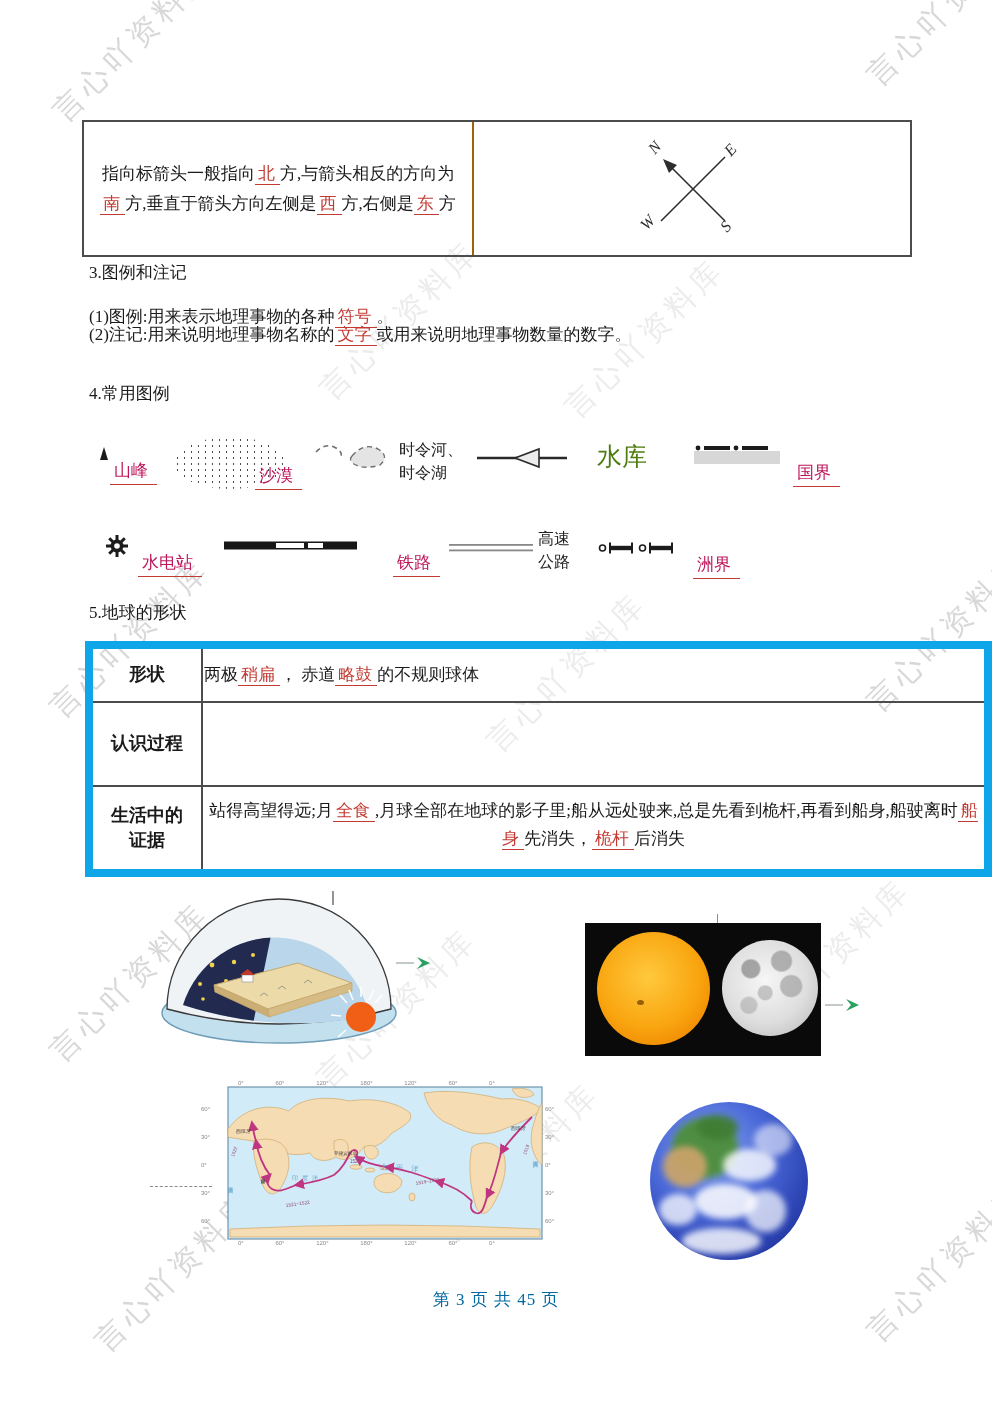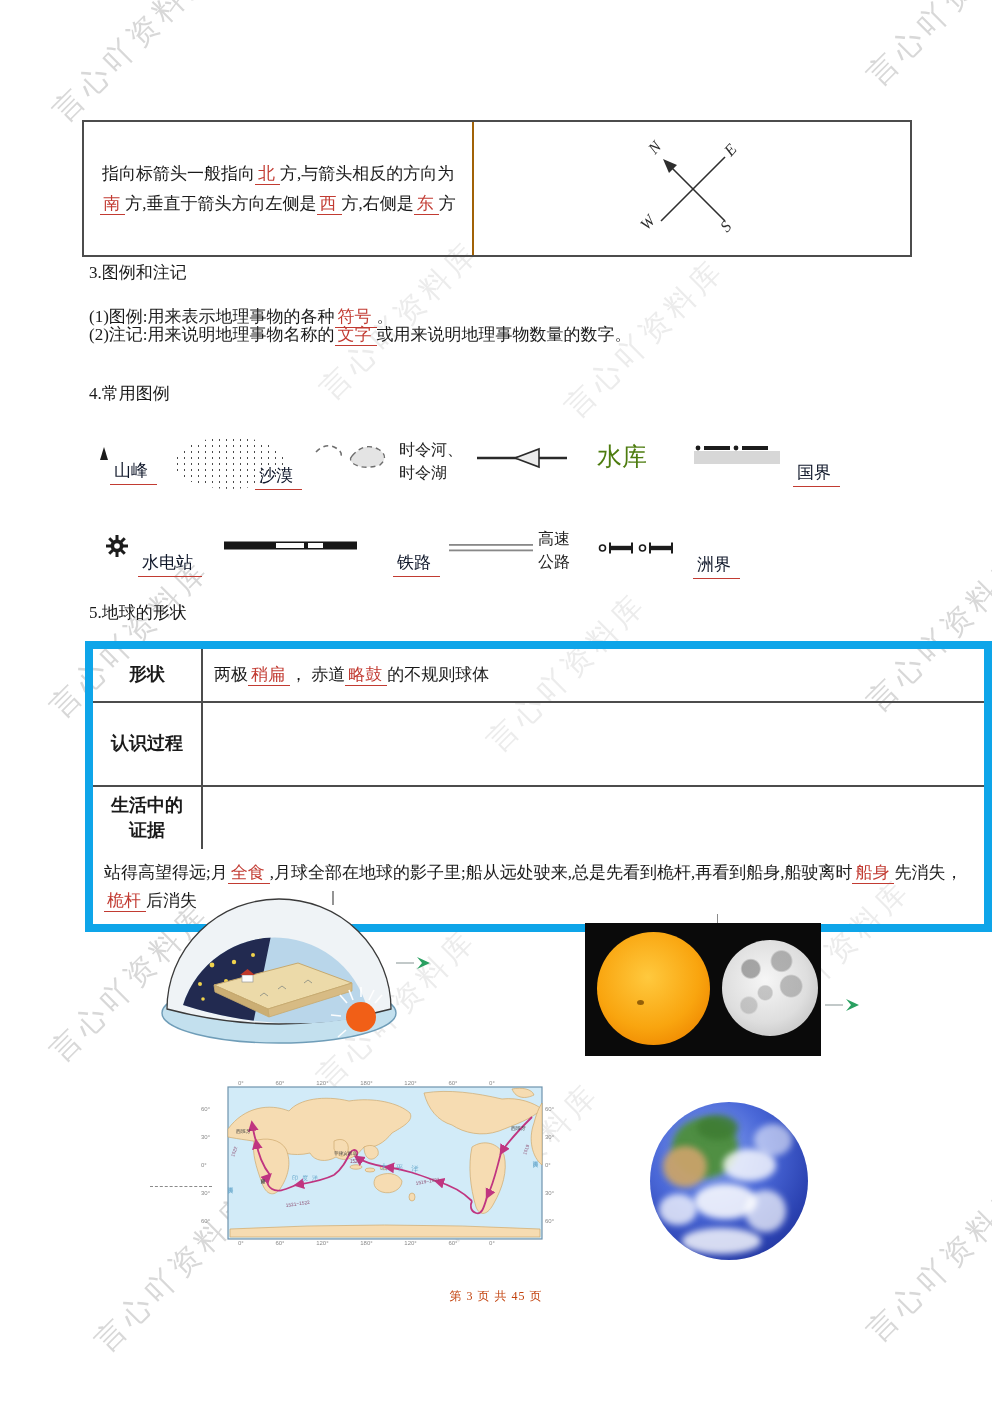--- a/index.html
+++ b/index.html
@@ -16,58 +16,58 @@
   .t1{position:absolute;left:82px;top:120px;width:830px;height:137px;
       border:2px solid #4c4c4c;display:flex;box-sizing:border-box;}
   .t1 .c{box-sizing:border-box;display:flex;align-items:center;justify-content:center;}
   .t1 .c1{width:213px;border-right:2px solid #4c4c4c;font-size:18px;}
   .t1 .c2{width:390px;border-right:2px solid #a16207;font-size:17px;line-height:1.75;
           text-align:center;padding:6px 14px;}
   .t1 .c3{flex:1;}
   .rword{color:#c23b32;border-bottom:1px solid #c23b32;padding:0 5px 1px 3px;}
   .para{position:absolute;left:89px;font-size:17px;line-height:1.5;width:800px;}
   
-  .red-label{color:#0f172a;border-bottom:1px solid #c23b32;padding:0 9px 2px 4px;
+  .red-label{color:#be185d;border-bottom:1px solid #c23b32;padding:0 9px 2px 4px;
              font-size:17px;}
   .blk-label{font-size:16px;color:#222;line-height:1.45;}
   .tri{width:0;height:0;border-left:4px solid transparent;border-right:4px solid transparent;
        border-bottom:13px solid #1c1c1c;}
   .desert-dots{width:112px;height:52px;border-radius:50%;
       background-image:radial-gradient(#4a4a4a 0.9px,transparent 1.1px);
       background-size:7px 6px;}
   
   .t2{position:absolute;left:85px;top:641px;width:907px;border:8px solid #0ea5e9;
       box-sizing:border-box;}
   .t2 .row{display:flex;border-bottom:2px solid #4c4c4c;}
-  .t2 .row:last-child{border-bottom:none;flex-direction:column;}
+  .t2 .row:last-child{border-bottom:none;}
   .t2 .hd{width:110px;border-right:2px solid #4c4c4c;display:flex;align-items:center;
           justify-content:center;text-align:center;font-weight:bold;font-size:18px;
           padding:6px 13px;box-sizing:border-box;line-height:1.4;}
-  .t2 .ct{flex:1;font-size:17px;line-height:1.62;padding:10px 11px;box-sizing:border-box;}
+  .t2 .ct{flex:1;font-size:17px;line-height:1.62;padding:10px 1px;box-sizing:border-box;text-align:center;}
   .t2 .r1{min-height:52px;} .t2 .r2{min-height:82px;} .t2 .r3{min-height:82px;}
   
   .sunmoon{position:absolute;left:585px;top:923px;width:236px;height:133px;background:#0a0a0a;}
   .sun{position:absolute;left:12px;top:9px;width:113px;height:113px;border-radius:50%;
        background:radial-gradient(circle at 45% 40%, #ffc93e, #f9a50f 55%, #ef8800 82%, #d97400);}
   .sunspot{position:absolute;left:40px;top:68px;width:7px;height:5px;border-radius:50%;
        background:#7a4a00;opacity:.8;}
   .moon{position:absolute;left:137px;top:17px;width:96px;height:96px;border-radius:50%;
        background:
         radial-gradient(circle at 30% 30%, rgba(140,140,140,.75) 0 9%, transparent 11%),
         radial-gradient(circle at 62% 22%, rgba(150,150,150,.7) 0 10%, transparent 12%),
         radial-gradient(circle at 72% 48%, rgba(150,150,150,.6) 0 12%, transparent 14%),
         radial-gradient(circle at 45% 55%, rgba(160,160,160,.55) 0 9%, transparent 11%),
         radial-gradient(circle at 28% 68%, rgba(160,160,160,.5) 0 8%, transparent 10%),
         radial-gradient(circle at 45% 42%, #f6f6f6, #dedede 55%, #c2c2c2 85%, #a9a9a9);}
   .earth{position:absolute;left:650px;top:1102px;width:158px;height:158px;border-radius:50%;
        overflow:hidden;
        background:radial-gradient(circle at 38% 32%, #8aa6ee 0%, #4a68d8 40%, #2a41b0 72%, #18267e 100%);}
   .earth .blob{position:absolute;border-radius:50%;filter:blur(3px);}
-  .footer{position:absolute;left:0;top:1288px;width:100%;text-align:center;font-size:12px;
-       color:#c2410c;letter-spacing:1px;}
+  .footer{position:absolute;left:0;top:1288px;width:100%;text-align:center;font-size:17px;
+       color:#0369a1;letter-spacing:1px;}
   .map-ticks{position:absolute;font-size:6px;color:#8a8a8a;word-spacing:30px;
        font-family:"Liberation Sans",sans-serif;white-space:nowrap;}
   .map-side-ticks{position:absolute;font-size:6px;color:#8a8a8a;white-space:pre-line;
        line-height:28px;font-family:"Liberation Sans",sans-serif;}
   .dashline{position:absolute;border-top:1.5px dashed #8a8a8a;}
   .vtick{position:absolute;width:1px;background:#8a8a8a;}
 </style>
 </head>
 <body>
 

